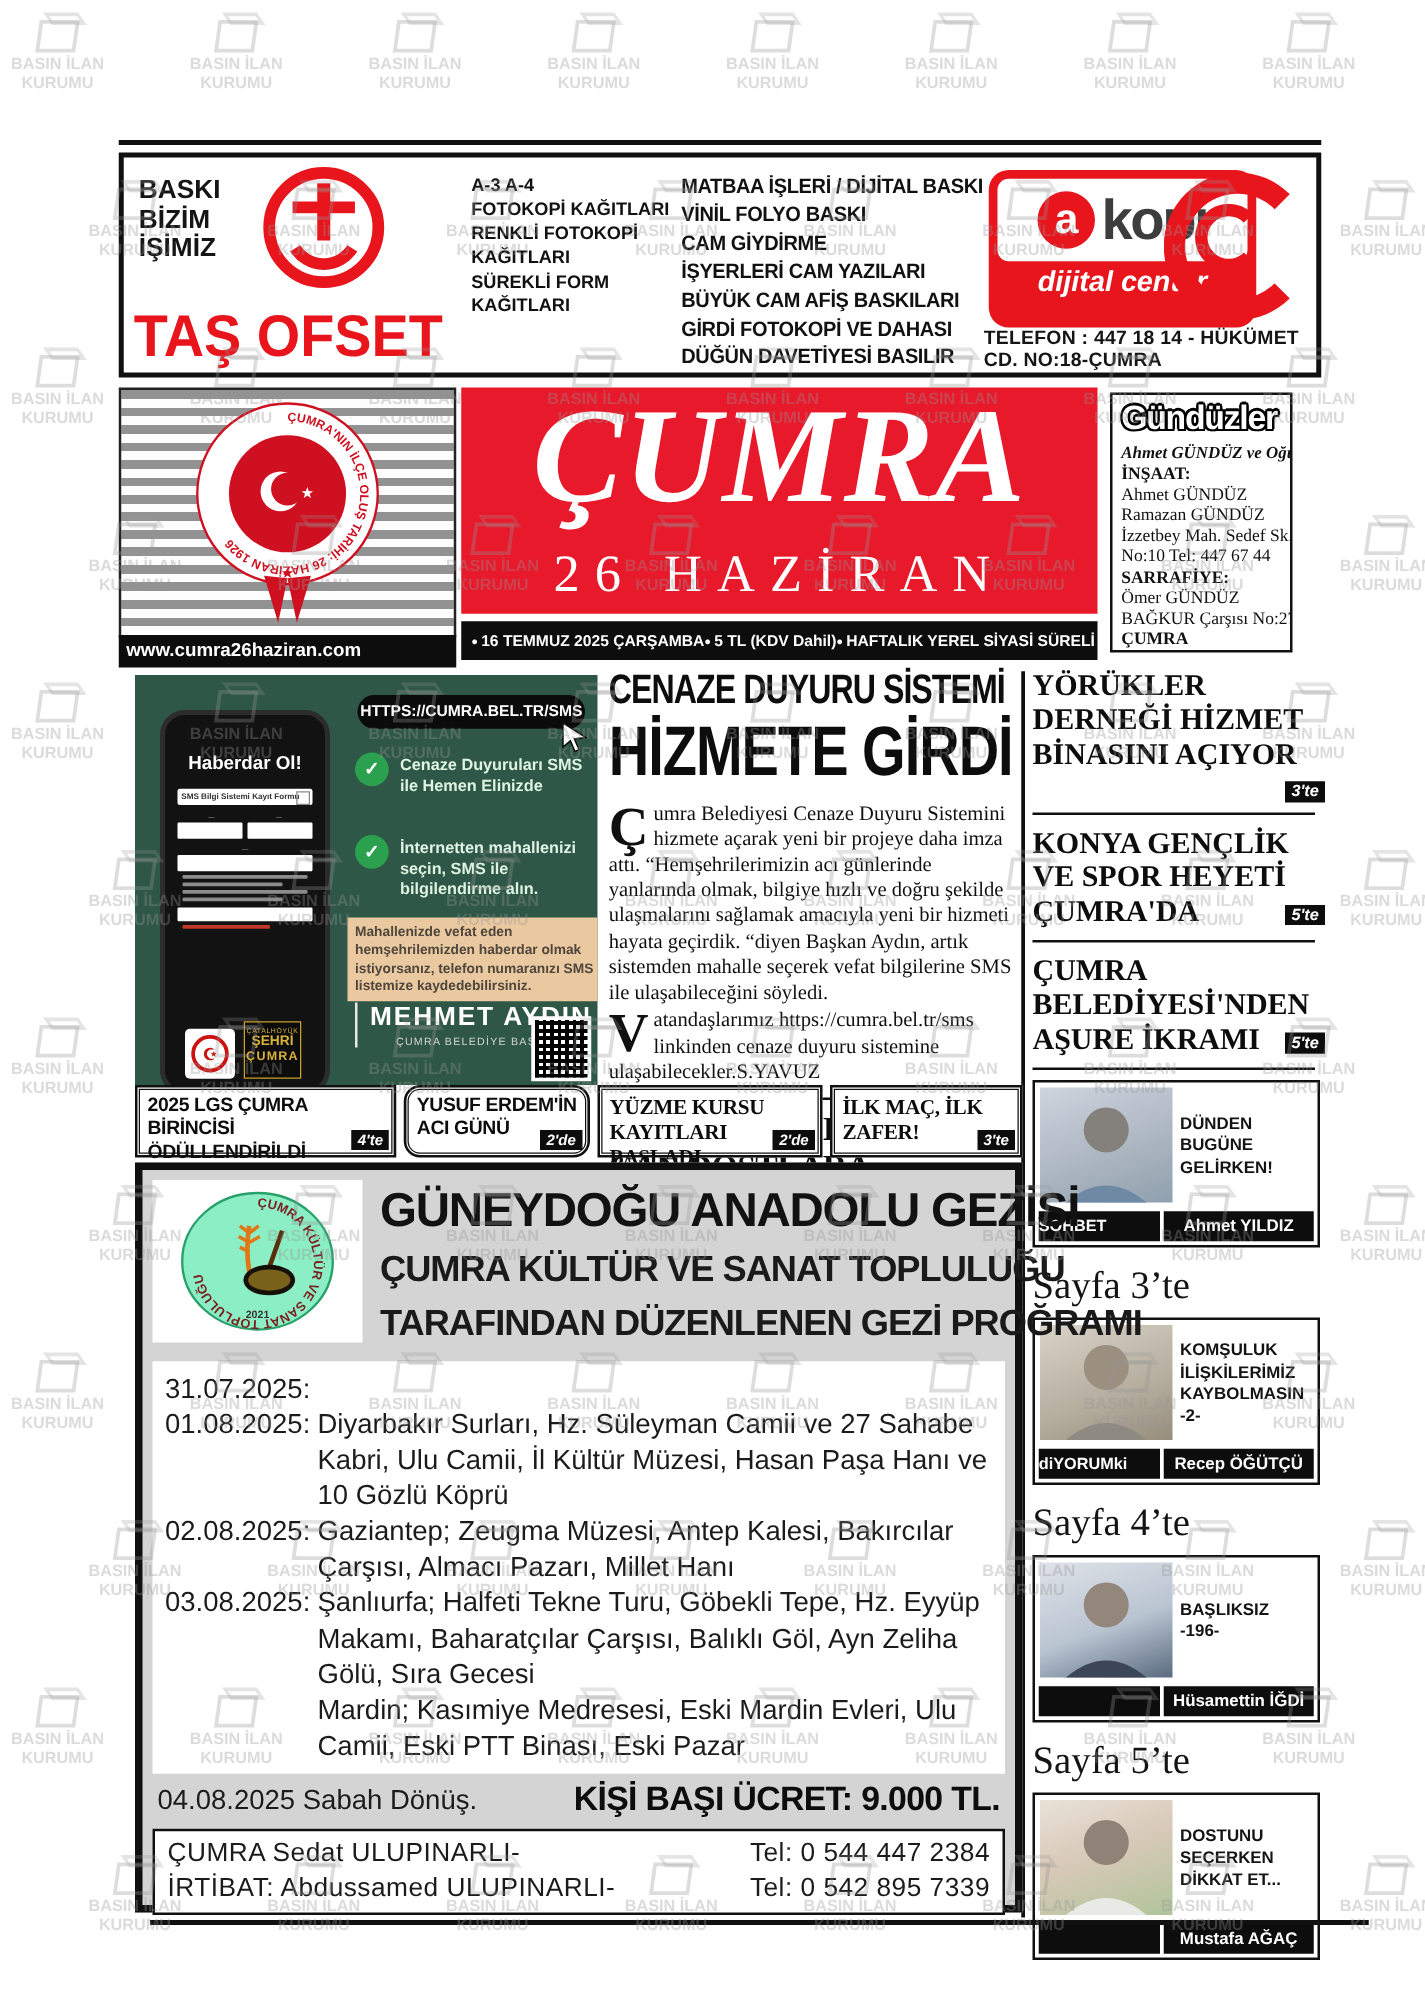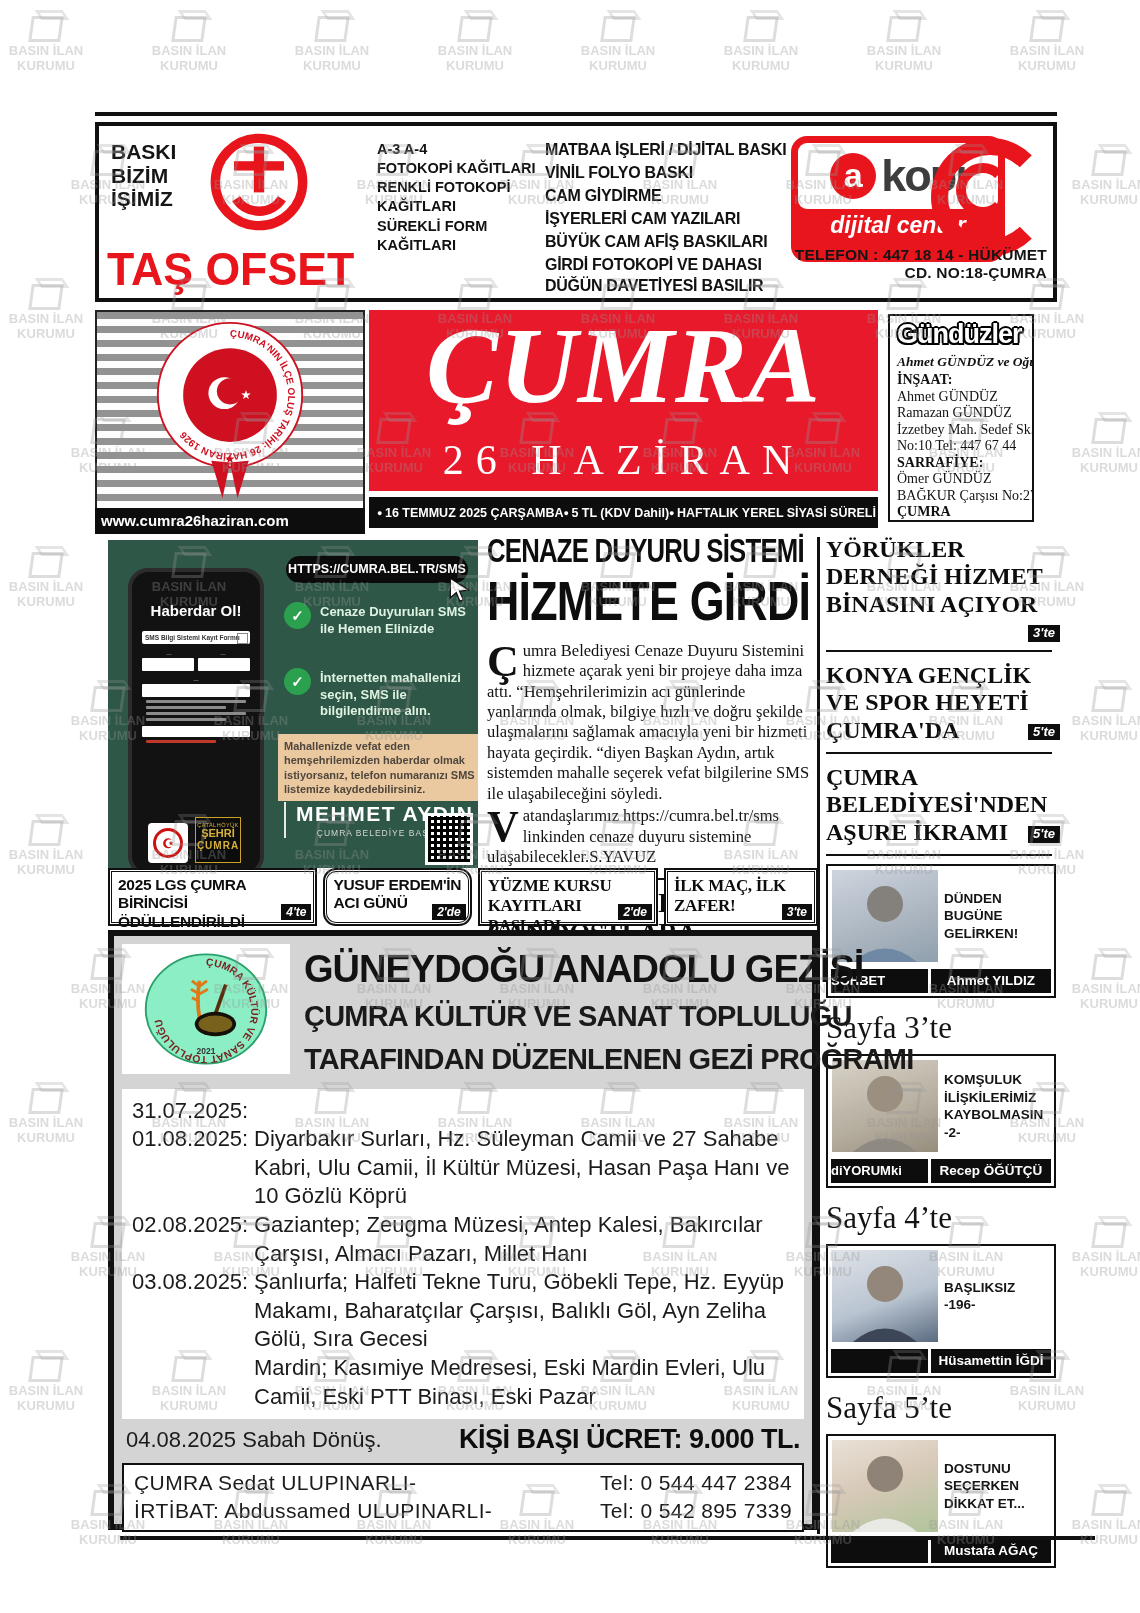--- a/index.html
+++ b/index.html
@@ -35,21 +35,21 @@
   .akopi-inner{background:#fff;border-radius:9px;height:66px;display:flex;align-items:center;
                justify-content:center;gap:5px;}
   .akopi-a{width:46px;height:46px;border-radius:50%;background:#e8151d;color:#fff;font-weight:900;
            font-size:34px;text-align:center;line-height:45px;flex:none;}
   .akopi-kopi{font-size:45px;font-weight:900;color:#3d3d3d;letter-spacing:-2px;}
   .akopi-sub{text-align:center;color:#fff;font-weight:800;font-style:italic;font-size:23px;margin-top:3px;}
   .akopi-c{position:absolute;right:4px;top:12px;width:84px;height:84px;border:17px solid #e8151d;
            border-radius:50%;border-right-color:transparent;transform:rotate(0deg);}
   .akopi-c::after{content:'';position:absolute;left:8px;top:8px;width:34px;height:34px;
            border:10px solid #e8151d;border-radius:50%;border-right-color:transparent;}
-  .akopi-tel{position:absolute;left:0;right:6px;bottom:16px;text-align:right;font-weight:800;
+  .akopi-tel{position:absolute;left:0;right:6px;bottom:0;font-weight:800;
              font-size:15.5px;color:#151515;letter-spacing:0.2px;}
 
   
   #mast-logo{left:95px;top:310px;width:266px;height:196px;border:2px solid #222;
              background:repeating-linear-gradient(180deg,#929292 0 7px,#fdfdfd 7px 14px);
              display:flex;align-items:center;justify-content:center;}
   #mast-web{left:95px;top:508px;width:270px;height:26px;background:#0d0d0d;color:#fff;font-weight:700;
             font-size:15px;line-height:26px;padding-left:6px;box-sizing:border-box;}
   #mast-red{left:369px;top:310px;width:509px;height:181px;background:#e8192b;color:#fff;text-align:center;overflow:hidden;}
   .mast-title{font-family:"Liberation Serif",serif;font-style:italic;font-weight:700;font-size:108px;

